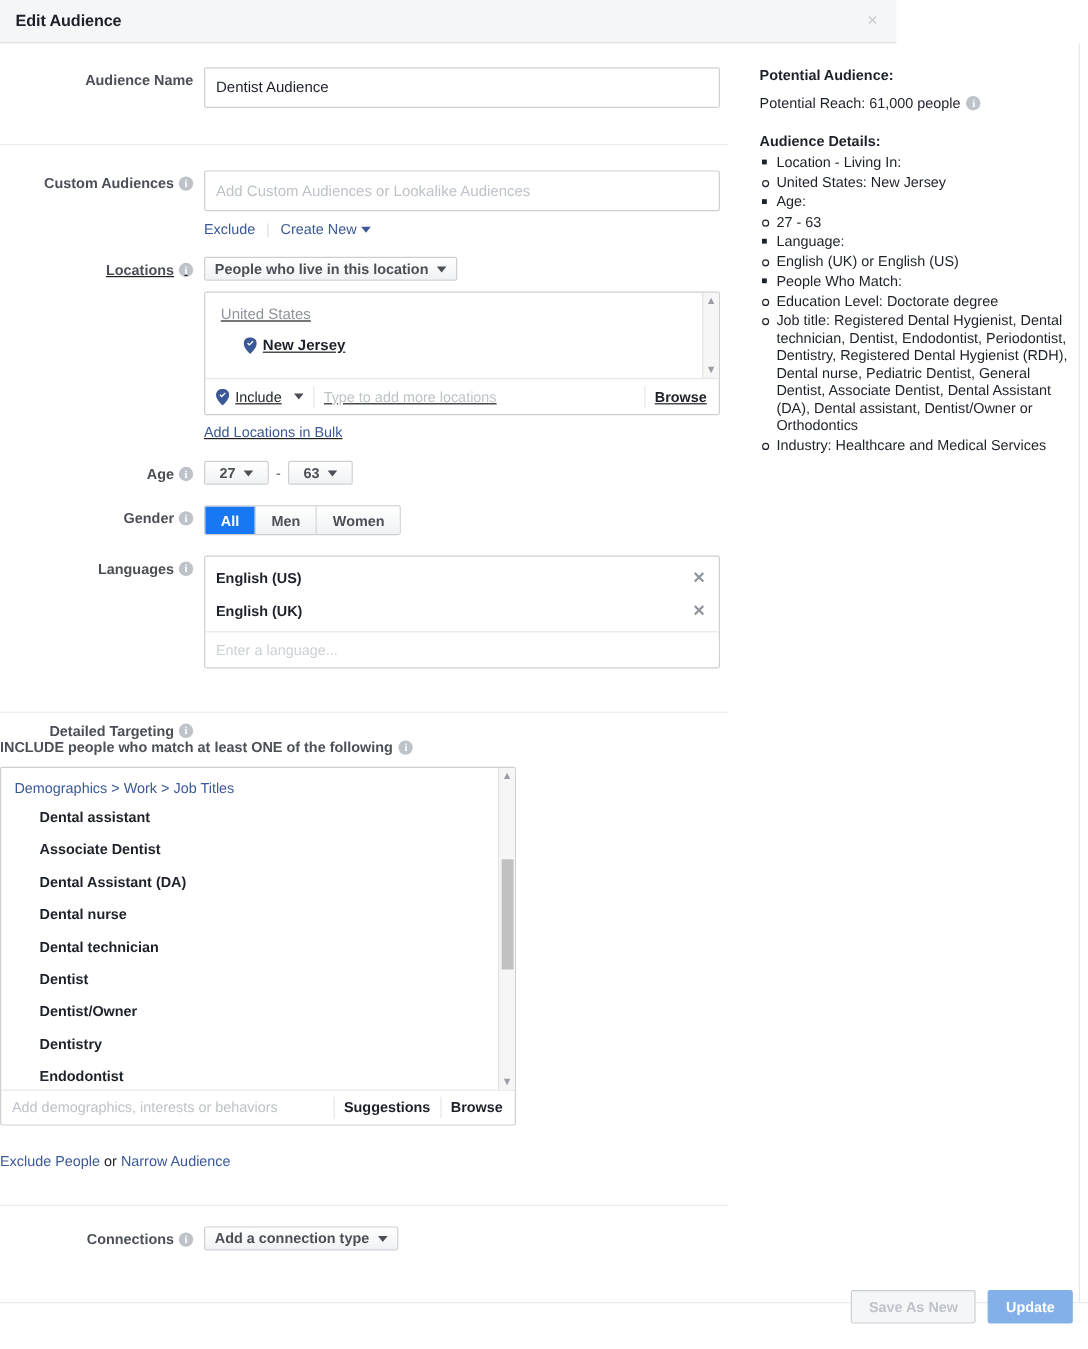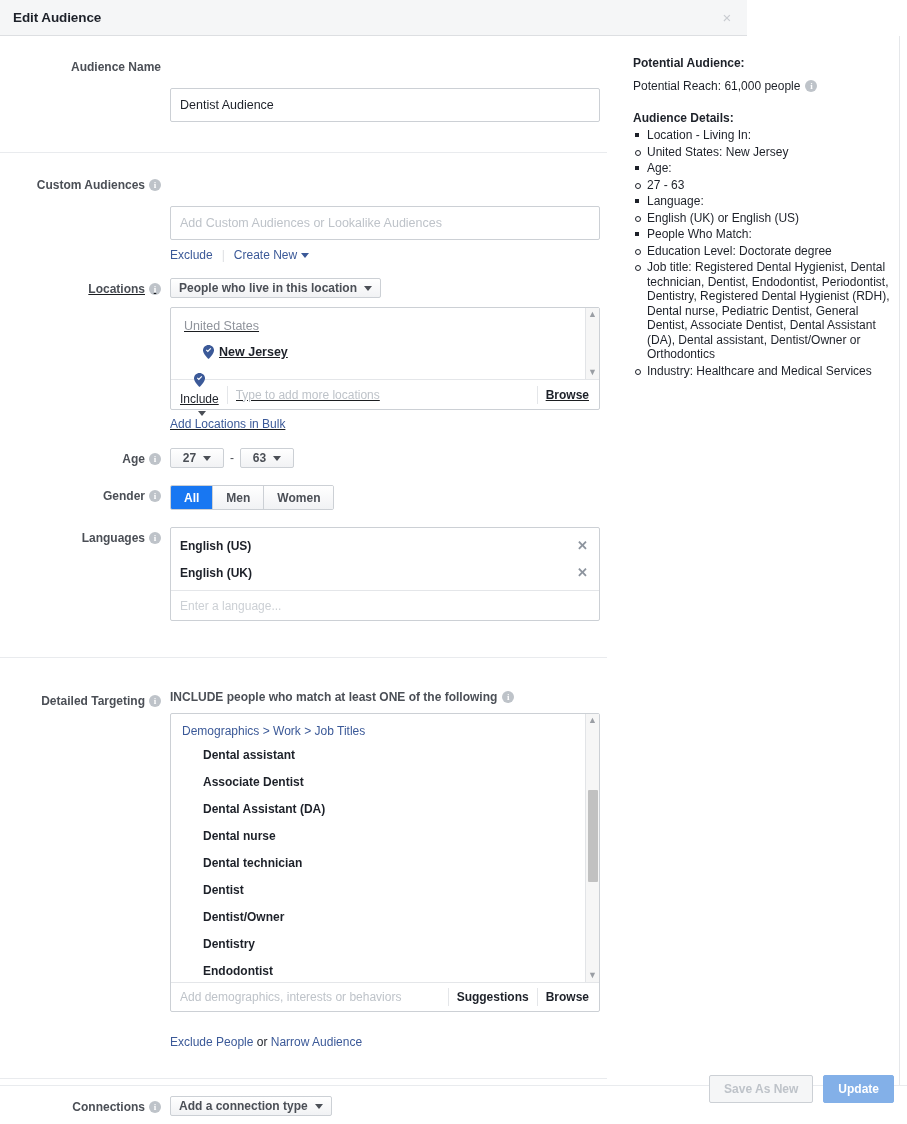--- a/index.html
+++ b/index.html
@@ -51,21 +51,21 @@
     background:#bec3c9; color:#fff; font-size:9px; font-weight:bold;
     line-height:12px; text-align:center; font-family:"Liberation Serif", serif;
     flex:0 0 auto;
   }
 
   .fld { flex:1; }
 
   input.txt {
     width:430px; height:34px; border:1px solid #ccd0d5; border-radius:2px;
     padding:0 9px; font-family:"Liberation Sans", sans-serif; font-size:12.5px;
-    color:#1d2129; background:#fff; outline:none;margin-top:32px;
+    color:#1d2129; background:#fff; outline:none;
   }
   input.txt::placeholder { color:#bec3c9; }
 
   .divider { width:607px; height:1px; background:#e9ebee; margin-left:0; }
 
   
   .dd {
     display:inline-flex; align-items:center; gap:7px; height:20px;
     border:1px solid #ccd0d5; border-radius:2px;
     background: linear-gradient(#ffffff, #f1f2f4);
@@ -89,21 +89,21 @@
     background:#f6f6f6; border-left:1px solid #e2e4e7;
     display:flex; flex-direction:column; align-items:center; justify-content:space-between;
     padding:2px 0;
   }
   .sb-arrow { color:#9a9ea4; font-size:9px; line-height:9px; }
   .sb-track { position:absolute; left:2px; width:10px; background:#c1c1c1; border-radius:1px; }
   .loc-input-row {
     height:30px; border-top:1px solid #e4e6e9; display:flex; align-items:center;
     padding-left:9px; font-size:12px;
   }
-  .inc-dd { display:flex; align-items:center; gap:5px; color:#1d2129; font-weight:normal; cursor:pointer;flex-direction:column;}
+  .inc-dd { display:flex; align-items:center; gap:5px; color:#1d2129; font-weight:normal; cursor:pointer;}
   .vsep { width:1px; height:18px; background:#e4e6e9; margin:0 8px; }
   .loc-type { flex:1; border:0; outline:none; font-size:12px; color:#1d2129;
               font-family:"Liberation Sans", sans-serif; background:transparent; }
   .loc-type::placeholder { color:#bec3c9; }
   .browse { font-size:12px; font-weight:bold; color:#1d2129; padding-right:10px; cursor:pointer; }
 
   .link { color:#3b5998; font-size:12px; cursor:pointer; text-decoration:none; }
 
   
   .seg { display:inline-flex; border:1px solid #ccd0d5; border-radius:2px; overflow:hidden; height:25px; }
@@ -305,21 +305,21 @@
             </div>
             <div class="lang-input-row">
               <input type="text" placeholder="Enter a language..." style="">
             </div>
           </div>
         </div>
       </div>
 
       <div class="divider" style="margin-top:36px;"></div>
 
-      <div class="row" style="margin-top:32px;">
+      <div class="row" style="margin-top:4px;flex-direction:column;">
         <div class="lbl">
           <span>Detailed Targeting</span>
           <span class="info">i</span>
         </div>
         <div class="fld">
           <div class="dt-head">
             <span>INCLUDE people who match at least ONE of the following</span>
             <span class="info">i</span>
           </div>
 

